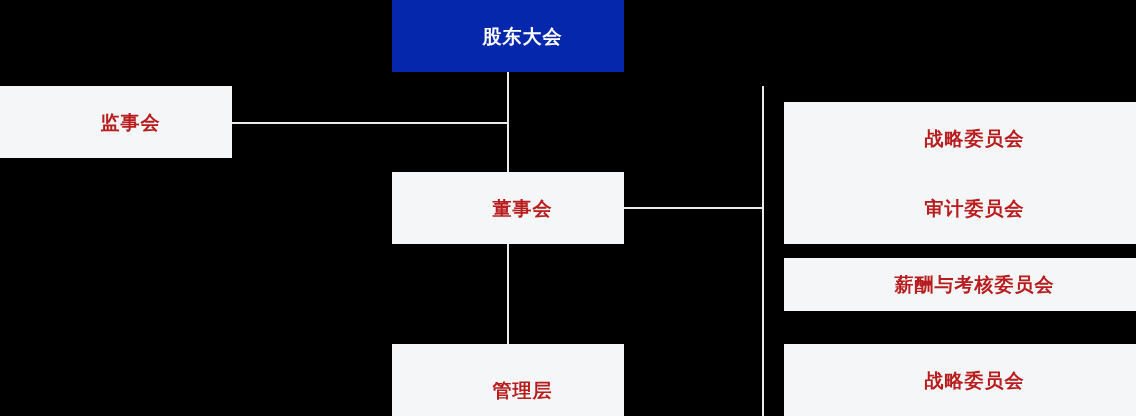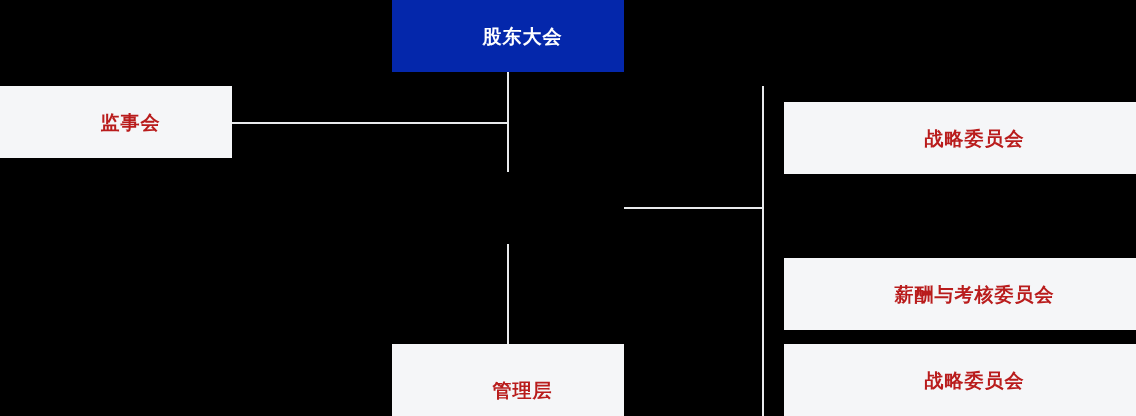--- a/index.html
+++ b/index.html
@@ -61,31 +61,37 @@
   <div class="connector connector-v" style="left:762px; top:86px; height:330px;"></div>
 
   <div class="node node-primary" style="left:392px; top:0px; width:232px; height:72px;">
     <span>股东大会</span>
   </div>
 
   <div class="node node-light" style="left:0px; top:86px; width:232px; height:72px;">
     <span>监事会</span>
   </div>
 
+  <div class="node node-light" style="left:392px; top:172px; width:232px; height:72px;">
+    <span>董事会</span>
+  </div>
 
   <div class="node node-light" style="left:392px; top:344px; width:232px; height:92px;">
     <span>管理层</span>
   </div>
 
   <div class="node node-light" style="left:784px; top:102px; width:352px; height:72px;">
     <span>战略委员会</span>
   </div>
 
+  <div class="node node-light" style="left:784px; top:172px; width:352px; height:72px;">
+    <span>审计委员会</span>
+  </div>
 
-  <div class="node node-light" style="left:784px; top:258px; width:352px; height:72px;">
+  <div class="node node-light" style="left:784px; top:258px; width:352px; height:53px;">
     <span>薪酬与考核委员会</span>
   </div>
 
   <div class="node node-light" style="left:784px; top:344px; width:352px; height:72px;">
     <span>战略委员会</span>
   </div>
 
 </div>
 
 </body></html>

